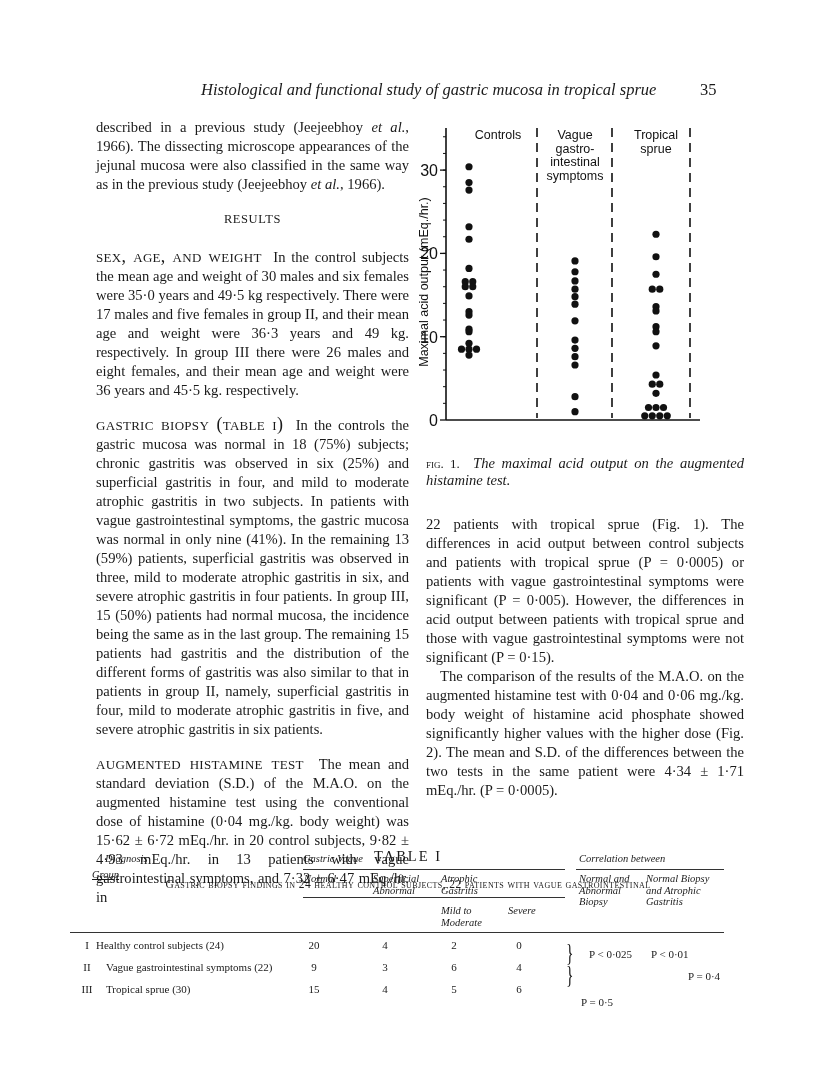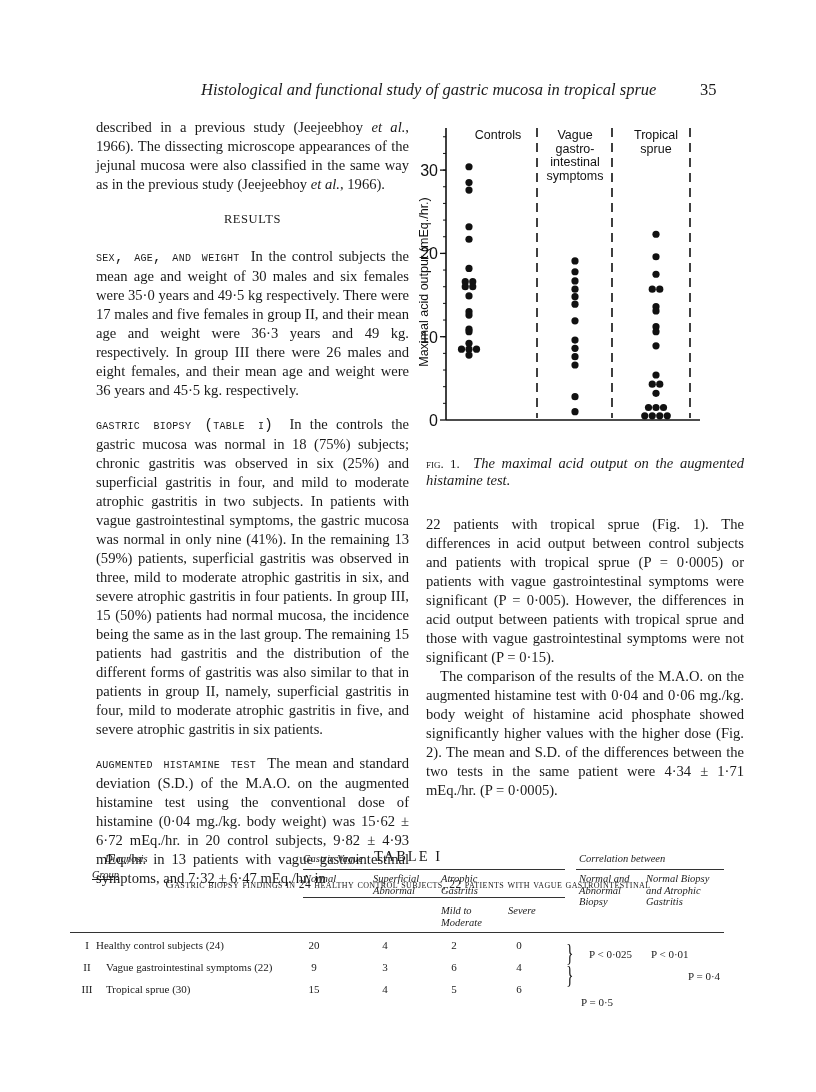--- a/index.html
+++ b/index.html
@@ -5,21 +5,21 @@
   html, body { margin:0; padding:0; background:#ffffff; }
   body { width:816px; height:1092px; position:relative; overflow:hidden;
          font-family:"Liberation Serif","DejaVu Serif",serif; color:#1a1a1a; }
   .abs { position:absolute; }
   .running-head { left:0; top:80px; width:816px; }
   .running-title { position:absolute; left:201px; top:0; font-style:italic; font-size:16.5px; white-space:nowrap; }
   .page-number { position:absolute; left:700px; top:0; font-size:16.5px; }
   .col { position:absolute; font-size:14.6px; line-height:19px; text-align:justify; }
   .col p { margin:0; text-indent:0; }
   .col p.ind { text-indent:14px; }
-  .col .sc { font-variant:small-caps; font-size:14px; letter-spacing:0.3px;font-family:Liberation Mono, monospace; }
+  .col .sc { font-variant:small-caps; font-size:18px; letter-spacing:0.3px; }
   .section-head { text-align:center; font-size:12.5px; letter-spacing:0.6px; margin:16px 0 18px 0 !important; }
   .gap { height:15px; }
   .fig-caption { left:426px; top:455px; width:318px; font-size:14.6px; line-height:16px; text-align:justify; }
   .fig-caption .sc { font-variant:small-caps; font-size:13px; }
   .fig-caption i { font-style:italic; }
   svg text { font-family:"Liberation Sans","DejaVu Sans",sans-serif; fill:#111; }
   .table-title { left:0; top:848px; width:816px; text-align:center; font-size:14.5px; letter-spacing:2px; }
   .table-caption { left:70px; top:876px; width:676px; text-align:center; font-size:11.5px; line-height:16px; letter-spacing:0.4px; font-variant:small-caps; }
   .th { position:absolute; font-style:italic; font-size:10.5px; line-height:11.5px; }
   .td { position:absolute; font-size:11px; }

